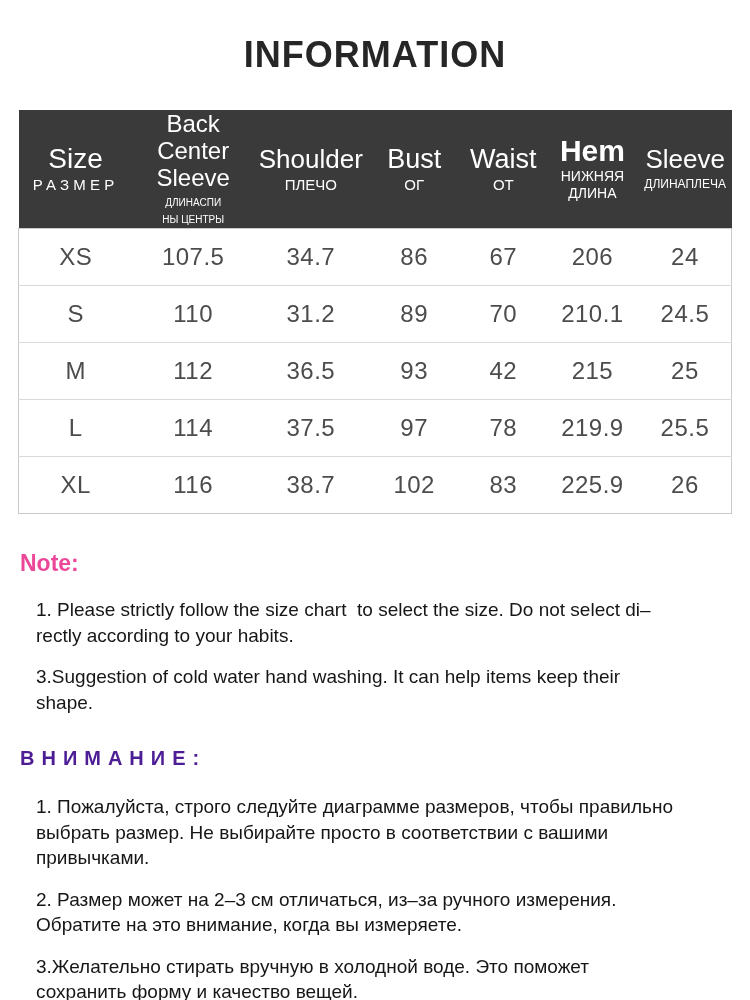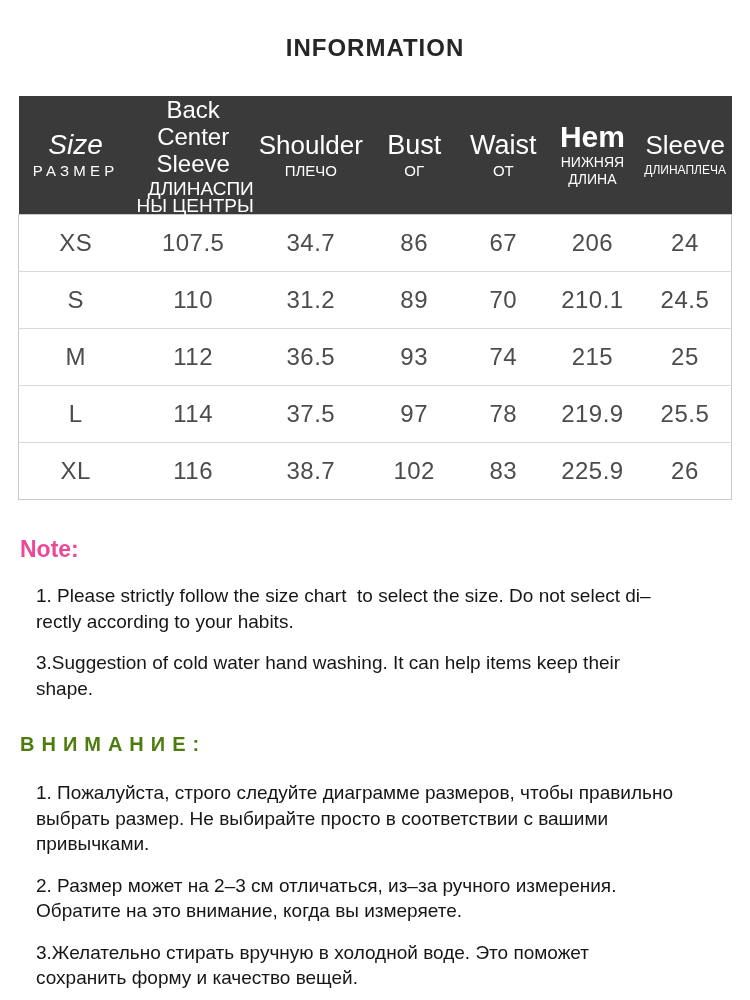--- a/index.html
+++ b/index.html
@@ -7,21 +7,21 @@
   body {
     width: 750px; height: 1000px;
     font-family: "Liberation Sans", sans-serif;
     color: #161616;
   }
   .page { padding: 34px 18px 0 18px; }
 
   .title {
     margin: 0 0 34px 0;
     text-align: center;
-    font-size: 24px;
+    font-size: 36px;
     font-weight: 700;
     letter-spacing: 1px;
     color: #262626;
   }
 
   table.size-chart {
     width: 714px;
     border-collapse: collapse;
     table-layout: fixed;
   }
@@ -29,24 +29,24 @@
     background: #3a3a3a;
     color: #ffffff;
     font-weight: 400;
     height: 88px;
     padding: 0;
     vertical-align: middle;
     text-align: center;
   }
   .h-en { font-size: 26px; line-height: 28px; white-space: pre-line; }
   .h-ru { font-size: 13px; line-height: 17px; margin-top: 3px; white-space: pre-line; }
-  th.c0 .h-en { font-size: 28px; font-style: italic; }
+  th.c0 .h-en { font-size: 28px; }
   th.c0 .h-ru { font-size: 15px; letter-spacing: 0.28em; }
   th.c1 .h-en { font-size: 24px; line-height: 27px; }
-  th.c1 .h-ru { font-size: 19px; text-align: right; }
+  th.c1 .h-ru { font-size: 10px; }
   th.c2 .h-ru { font-size: 15px; }
   th.c3 .h-en, th.c4 .h-en { font-size: 27px; }
   th.c3 .h-ru, th.c4 .h-ru { font-size: 15px; }
   th.c5 .h-en { font-size: 30px; font-weight: bold; }
   th.c5 .h-ru { font-size: 14px; }
   th.c6 .h-ru { font-size: 12px; }
 
   table.size-chart tbody { border: 1px solid #c9c9c9; }
   table.size-chart tbody td {
     height: 57px;
@@ -71,21 +71,21 @@
     font-size: 19px;
     line-height: 25.5px;
     color: #161616;
     white-space: pre;
     margin: 16px;
   }
   .attention-heading {
     font-size: 20px;
     font-weight: 700;
     letter-spacing: 0.35em;
-    color: #4d7c0f;
+    color: #4c1d95;
     margin: 32px 0 24px 0;
   }
 </style>
 </head>
 <body>
 
 <div class="page">
 
   <h1 class="title">INFORMATION</h1>
 
@@ -151,21 +151,21 @@
         <td>89</td>
         <td>70</td>
         <td>210.1</td>
         <td>24.5</td>
       </tr>
       <tr>
         <td>M</td>
         <td>112</td>
         <td>36.5</td>
         <td>93</td>
-        <td>74</td>
+        <td>42</td>
         <td>215</td>
         <td>25</td>
       </tr>
       <tr>
         <td>L</td>
         <td>114</td>
         <td>37.5</td>
         <td>97</td>
         <td>78</td>
         <td>219.9</td>

